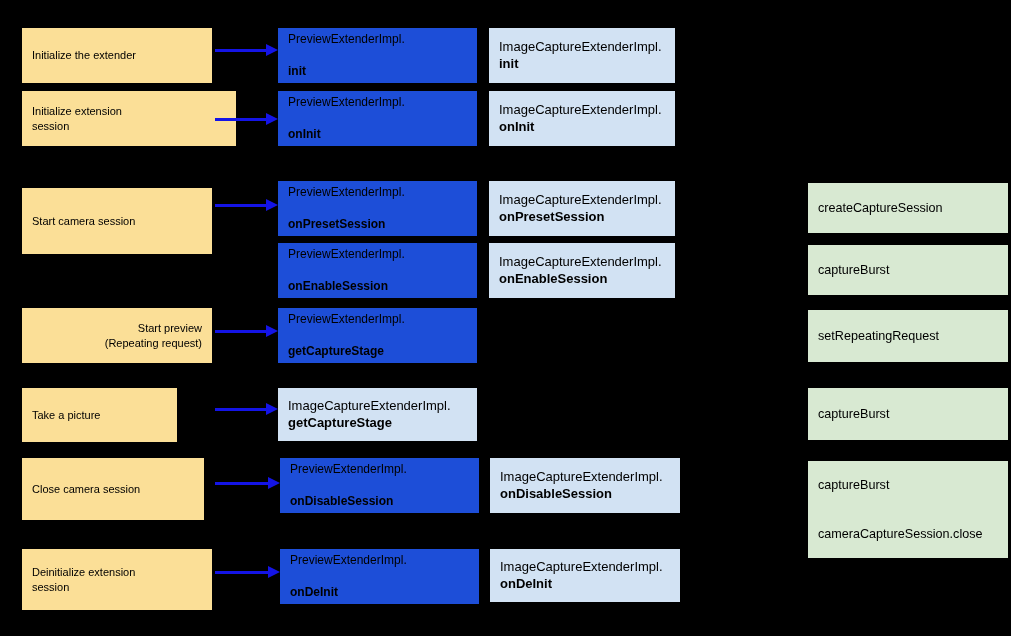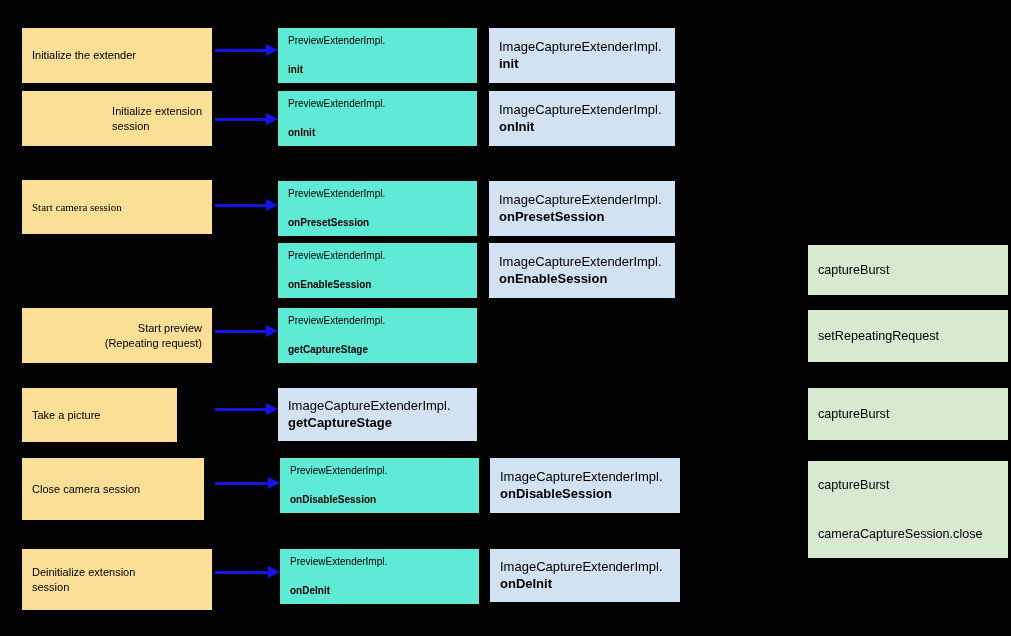--- a/index.html
+++ b/index.html
@@ -25,22 +25,22 @@
     justify-content: center;
     padding: 0 10px;
     line-height: 1.28;
     color: #000000;
   }
   .box.stage {
     background: #fbdf97;
     font-size: 11px;
   }
   .box.preview {
-    background: #5eead4;
-    font-size: 10px;
+    background: #1d4ed8;
+    font-size: 12px;
     gap: 16px;
   }
   .box.capture {
     background: #d2e2f3;
     font-size: 13px;
   }
   .box.camera2 {
     background: #d8e9d2;
     font-size: 12.6px;
     justify-content: center;
@@ -80,25 +80,25 @@
     border-left: 12px solid #1414e6;
   }
 </style>
 </head>
 <body>
 
 <div id="canvas">
     <div class="box stage" style="left: 22px; top: 28px; width: 190px; height: 55px;">
       <span class="stage-label">Initialize the extender</span>
     </div>
-    <div class="box stage" style="left: 22px; top: 91px; width: 190px; height: 55px; align-items: flex-end;">
+    <div class="box stage" style="left: 22px; top: 91px; width: 214px; height: 55px;">
       <span class="stage-label">Initialize extension
 session</span>
     </div>
-    <div class="box stage" style="left: 22px; top: 180px; width: 190px; height: 54px; font-family: Liberation Serif, serif;">
+    <div class="box stage" style="left: 22px; top: 188px; width: 190px; height: 66px;">
       <span class="stage-label">Start camera session</span>
     </div>
     <div class="box stage" style="left: 22px; top: 308px; width: 190px; height: 55px; text-align: right;">
       <span class="stage-label">Start preview
 (Repeating request)</span>
     </div>
     <div class="box stage" style="left: 22px; top: 388px; width: 155px; height: 54px;">
       <span class="stage-label">Take a picture</span>
     </div>
     <div class="box stage" style="left: 22px; top: 458px; width: 182px; height: 62px;">
@@ -157,20 +157,23 @@
       <span class="mth">getCaptureStage</span>
     </div>
     <div class="box capture" style="left: 490px; top: 458px; width: 190px; height: 55px;">
       <span class="cls">ImageCaptureExtenderImpl.</span>
       <span class="mth">onDisableSession</span>
     </div>
     <div class="box capture" style="left: 490px; top: 549px; width: 190px; height: 53px;">
       <span class="cls">ImageCaptureExtenderImpl.</span>
       <span class="mth">onDeInit</span>
     </div>
+    <div class="box camera2" style="left: 808px; top: 183px; width: 200px; height: 50px;">
+      <span class="cls">createCaptureSession</span>
+    </div>
     <div class="box camera2" style="left: 808px; top: 245px; width: 200px; height: 50px;">
       <span class="cls">captureBurst</span>
     </div>
     <div class="box camera2" style="left: 808px; top: 310px; width: 200px; height: 52px;">
       <span class="cls">setRepeatingRequest</span>
     </div>
     <div class="box camera2" style="left: 808px; top: 388px; width: 200px; height: 52px;">
       <span class="cls">captureBurst</span>
     </div>
     <div class="box camera2" style="left: 808px; top: 461px; width: 200px; height: 49px;">

